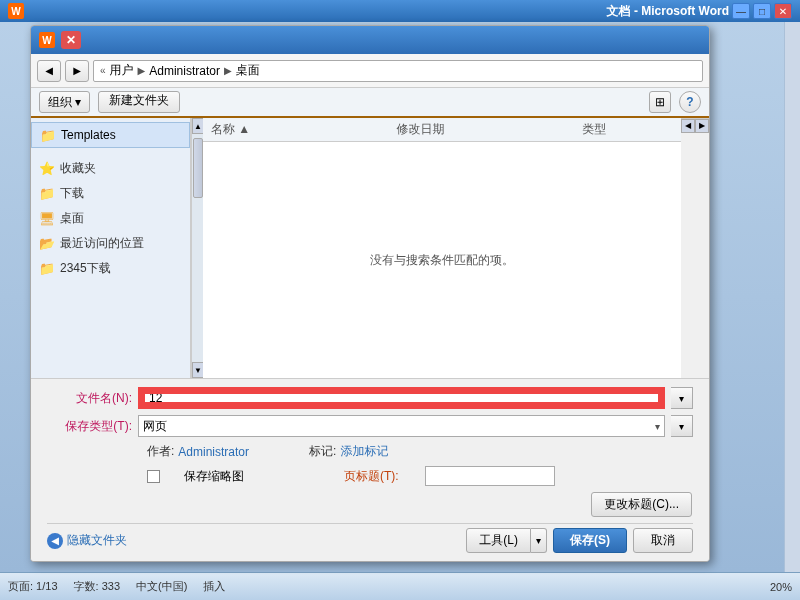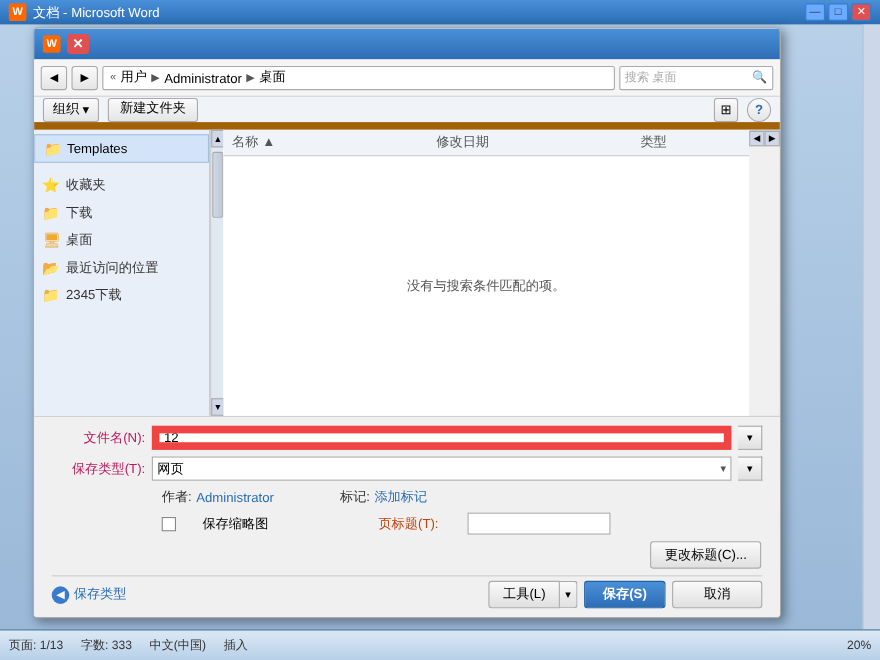--- a/index.html
+++ b/index.html
@@ -42,21 +42,22 @@
       height: 22px;
       background: linear-gradient(to bottom, #4a90d9, #2a6db5);
       display: flex;
       align-items: center;
       padding: 0 8px;
       color: white;
       font-size: 12px;
     }
     .word-titlebar-title {
       flex: 1;
-      text-align: left;
+      text-align: right;
+      font-weight: bold;
     }
     .title-btn {
       width: 18px;
       height: 16px;
       background: #6aabff;
       border: 1px solid #3a7acc;
       border-radius: 2px;
       margin-left: 3px;
       display: flex;
       align-items: center;
@@ -172,21 +173,21 @@
       position: absolute;
       right: 4px;
       color: #888;
       font-size: 11px;
     }
 
     
     .dialog-subtoolbar {
       height: 30px;
       background: #f0f4f8;
-      border-bottom: 7px solid #a16207;
+      border-bottom: 2px solid #a16207;
       display: flex;
       align-items: center;
       padding: 0 8px;
       gap: 8px;
     }
     .org-btn {
       height: 22px;
       padding: 0 8px;
       background: linear-gradient(to bottom, #fafafa, #e5e5e5);
       border: 1px solid #aaa;
@@ -542,21 +543,21 @@
       padding: 3px 16px;
       background: linear-gradient(to bottom, #4a90d9, #2e6db5);
       border: 1px solid #2060a0;
       border-radius: 3px;
       cursor: pointer;
       font-size: 12px;
       color: white;
       font-weight: bold;
     }
     .cancel-btn {
-      padding: 3px 28px;
+      padding: 3px 17px;
       background: linear-gradient(to bottom, #fafafa, #e0e0e0);
       border: 1px solid #aaa;
       border-radius: 3px;
       cursor: pointer;
       font-size: 12px;
     }
 
     
     .word-area {
       position: absolute;
@@ -608,24 +609,20 @@
   <div class="dialog-toolbar">
     <div class="nav-btn">◀</div>
     <div class="nav-btn">▶</div>
     <div class="address-bar">
       <span class="address-arrow">«</span>
       <span> 用户 </span>
       <span class="address-arrow">▶</span>
       <span> Administrator </span>
       <span class="address-arrow">▶</span>
       <span> 桌面</span>
-    </div>
-    <div class="search-box">
-      <span style="color:#aaa;font-size:11px;">搜索 桌面</span>
-      <span class="search-icon-small">🔍</span>
     </div>
   </div>
 
   <div class="dialog-subtoolbar">
     <div class="org-btn">
       <span>组织</span>
       <span>▾</span>
     </div>
     <div class="new-folder-btn">
       <span>新建文件夹</span>
@@ -739,21 +736,21 @@
 
     <div class="change-title-row">
       <button class="change-title-btn">
         <span>更改标题(C)...</span>
       </button>
     </div>
 
     <div class="action-row">
       <div class="hide-folder-btn">
         <div class="hide-icon">◀</div>
-        <span>保存类型</span>
+        <span>隐藏文件夹</span>
       </div>
       <div class="action-btns">
         <div class="tools-btn-group">
           <button class="tools-btn">
             <span>工具(L)</span>
           </button>
           <button class="tools-arrow-btn">
             <span>▾</span>
           </button>
         </div>

